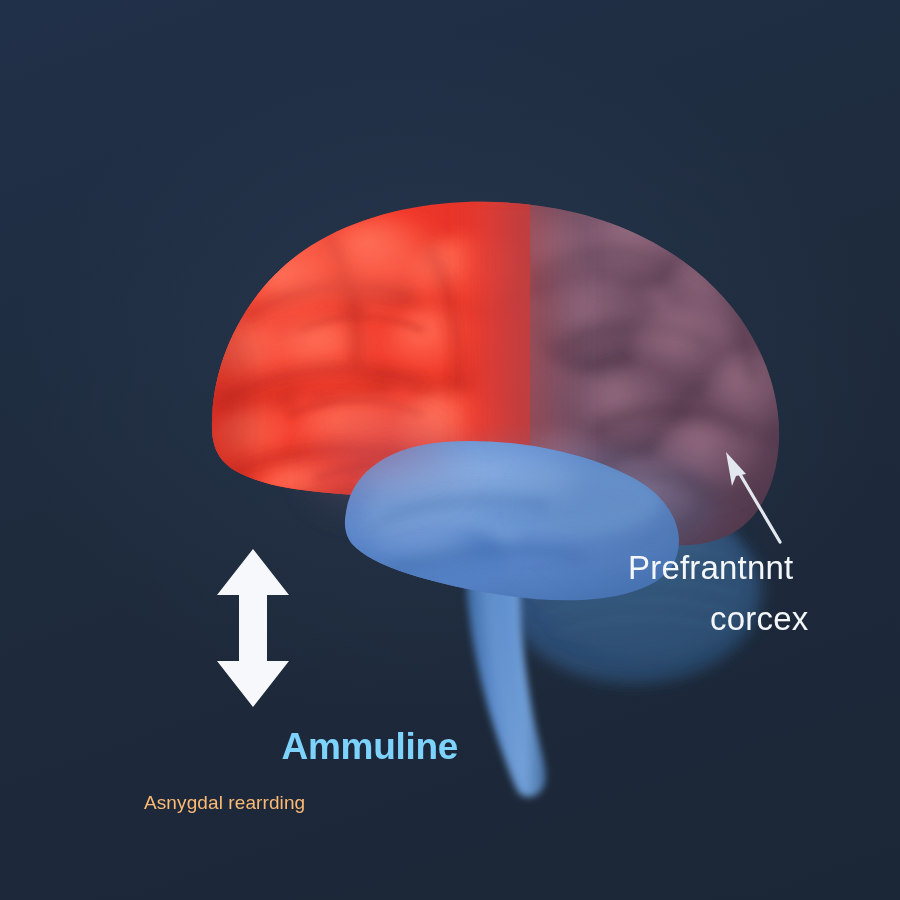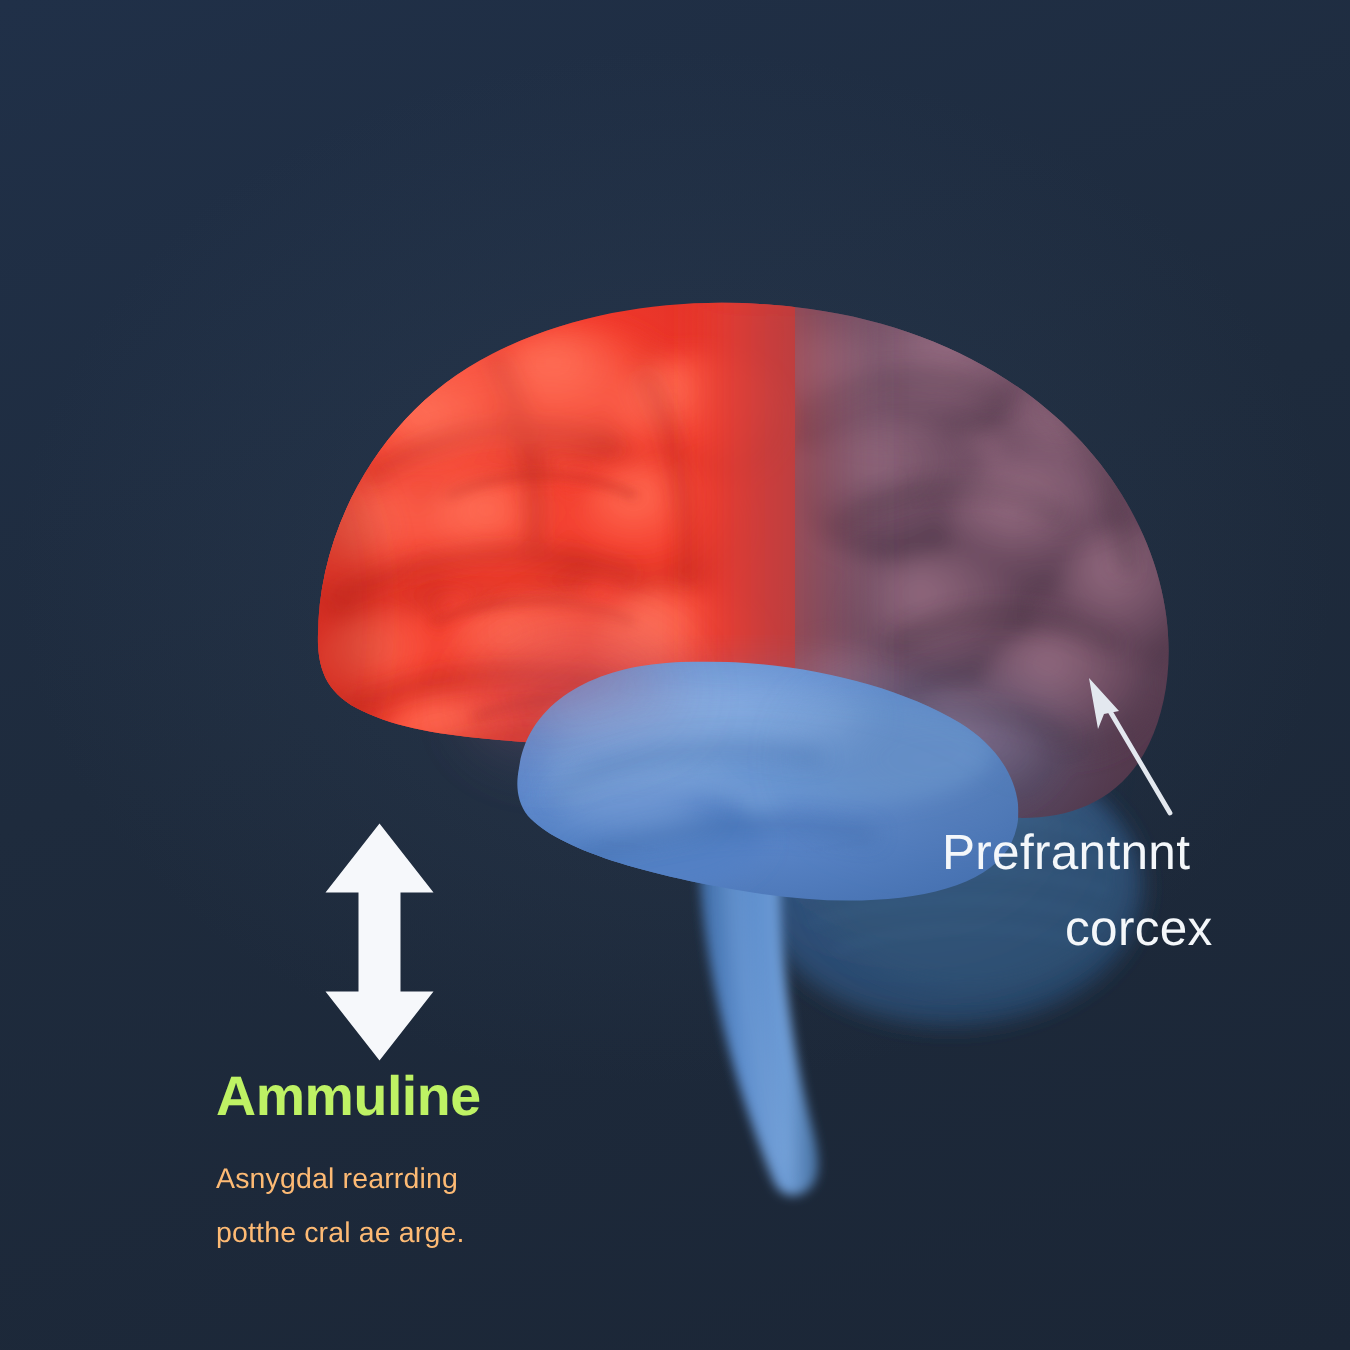--- a/index.html
+++ b/index.html
@@ -38,24 +38,25 @@
   .label-block { position: absolute; }
 
   #amygdala-label {
     left: 144px;
     top: 712px;
     width: 330px;
   }
   #amygdala-title {
     font-size: 37px;
     font-weight: bold;
-    color: #bef264;
+    color: #7dd3fc;
     letter-spacing: -0.3px;
     line-height: 1.05;
-    margin: 0;
+    margin: 16px;
+    text-align: right;
   }
   #amygdala-desc {
     margin: 18px 0 0 0;
     font-size: 19px;
     color: #fdba74;
     line-height: 1.9;
     font-weight: normal;
     letter-spacing: 0.1px;
   }
   #amygdala-desc .dl { display: block; }
@@ -315,21 +316,20 @@
 
   <svg class="arrow-svg" style="left:712px; top:444px; width:90px; height:110px;" viewBox="0 0 90 110" xmlns="http://www.w3.org/2000/svg">
     <line x1="68" y1="98" x2="22" y2="20" stroke="#e3e8ef" stroke-width="3.2" stroke-linecap="round"></line>
     <path d="M 14,8 L 34,30 L 24,32 L 20,42 Z" fill="#e3e8ef"></path>
   </svg>
 
   <div class="label-block" id="amygdala-label">
     <div id="amygdala-title">Ammuline</div>
     <div id="amygdala-desc">
       <span class="dl">Asnygdal rearrding</span>
-      <span class="dl">potthe cral ae arge.</span>
     </div>
   </div>
 
   <div class="label-block" id="pfc-label">
     <div id="pfc-title">
       <span class="pl">Prefrantnnt</span>
       <span class="pl pl2">corcex</span>
     </div>
   </div>
 

